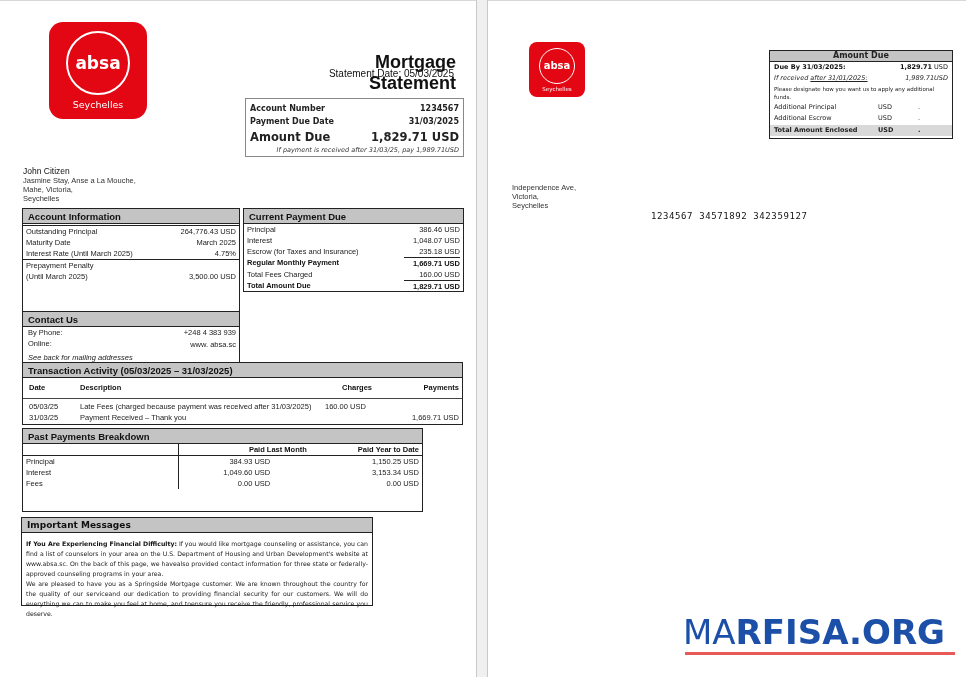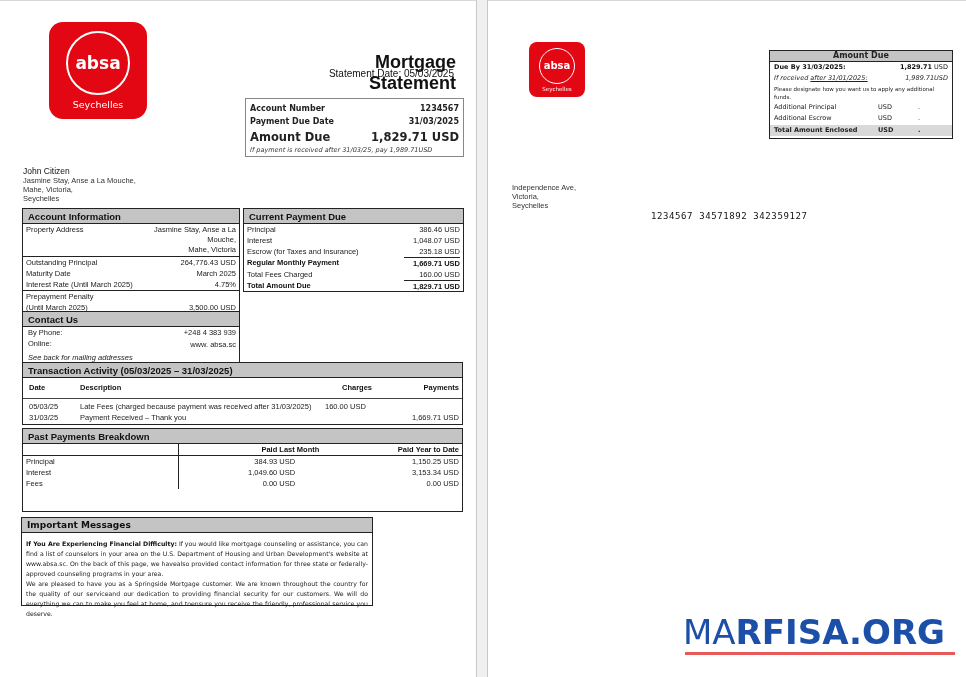--- a/index.html
+++ b/index.html
@@ -16,21 +16,21 @@
   .logo { background: #e30613; border-radius: 14px; display: flex; flex-direction: column; align-items: center; justify-content: center; color: #fff; }
   .logo .ring { border: 2.5px solid #fff; border-radius: 50%; display: flex; align-items: center; justify-content: center; font-family: "DejaVu Sans", sans-serif; font-weight: bold; }
   .logo .sub { font-family: "DejaVu Sans", sans-serif; }
 
   .title { font-size: 18px; font-weight: bold; text-align: right; color: #111; }
   .subtitle { font-size: 10px; text-align: right; color: #111; }
 
   .summary-box { border: 1px solid #888; padding: 3px 4px 2px 4px; font-family: "DejaVu Sans", sans-serif; }
   .summary-box .row { display: flex; justify-content: space-between; font-size: 8px; font-weight: bold; line-height: 13px; }
   .summary-box .row.big { font-size: 11.5px; line-height: 18px; }
-  .summary-box .note { font-size: 6.5px; font-style: italic; text-align: left; color: #333; }
+  .summary-box .note { font-size: 6.5px; font-style: italic; text-align: right; color: #333; }
 
   .addr { font-size: 7.5px; color: #333; line-height: 9px; }
   .addr .name { font-size: 8.5px; color: #111; }
 
   .sect { border: 1px solid #222; background: #fff; }
   .sect-h { background: #c4c4c4; font-size: 9.5px; font-weight: bold; padding: 1px 5px; border-bottom: 1px solid #222; height: 15px; line-height: 13px; color: #111; }
   .kv { display: flex; justify-content: space-between; font-size: 7.5px; line-height: 11px; padding: 0 3px; color: #222; }
   .kv .v { text-align: right; }
   .divider { border-top: 1px solid #222; }
   .bold { font-weight: bold; color: #111; }
@@ -92,28 +92,20 @@
 
   <div class="abs addr" style="left:23px;top:166px;width:200px;">
     <div class="name">John Citizen</div>
     <div>Jasmine Stay, Anse a La Mouche,</div>
     <div>Mahe, Victoria,</div>
     <div>Seychelles</div>
   </div>
 
   <div class="abs sect" style="left:22px;top:207px;width:218px;height:104px;">
     <div class="sect-h">Account Information</div>
-    <div class="kv" style="line-height:10px;padding-top:1px;">
-      <span>Property Address</span>
-      <span class="v">
-        <span style="display:block">Jasmine Stay, Anse a La</span>
-        <span style="display:block">Mouche,</span>
-        <span style="display:block">Mahe, Victoria</span>
-      </span>
-    </div>
     <div class="divider" style="margin-top:1px;"></div>
     <div class="kv">
       <span>Outstanding Principal</span>
       <span class="v">264,776.43 USD</span>
     </div>
     <div class="kv">
       <span>Maturity Date</span>
       <span class="v">March 2025</span>
     </div>
     <div class="kv">
@@ -191,21 +183,21 @@
       <tr>
         <td style="padding-left:6px;">31/03/25</td>
         <td>Payment Received – Thank you</td>
         <td></td>
         <td class="r">1,669.71 USD</td>
       </tr>
     </tbody>
       </table>
   </div>
 
-  <div class="abs sect" style="left:22px;top:427px;width:441px;height:84px;">
+  <div class="abs sect" style="left:22px;top:427px;width:401px;height:84px;">
     <div class="sect-h">Past Payments Breakdown</div>
     <table>
       <tbody>
           <tr>
         <th style="width:155px;border-right:1px solid #222;"></th>
         <th class="c" style="padding-left:50px;">Paid Last Month</th>
         <th class="r">Paid Year to Date</th>
       </tr>
       <tr style="border-top:1px solid #222;">
         <td style="border-right:1px solid #222;">Principal</td>

